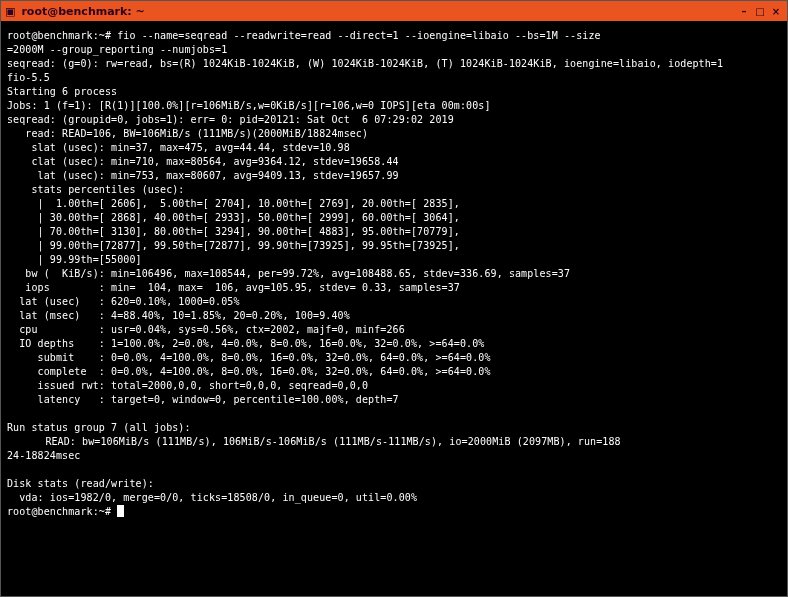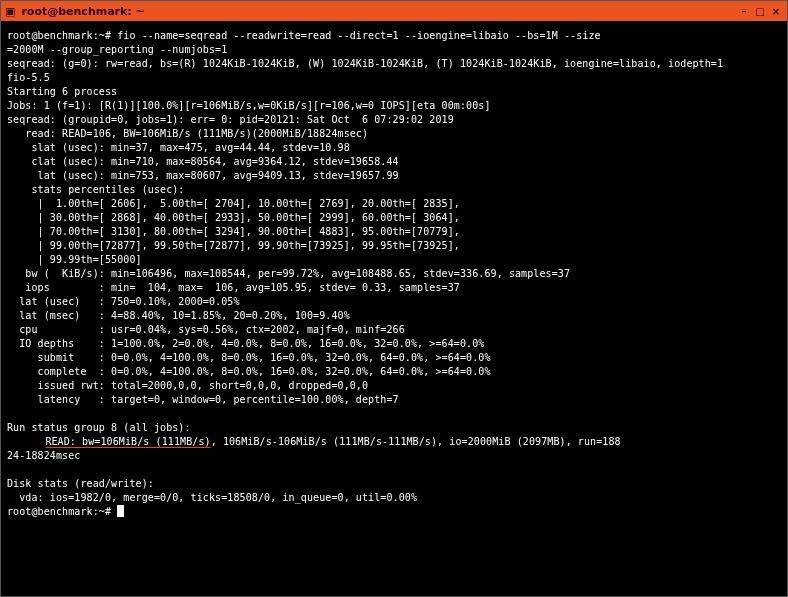--- a/index.html
+++ b/index.html
@@ -46,21 +46,20 @@
     color: #fff;
     font-size: 10px;
     line-height: 14px;
     padding: 8px 6px;
     white-space: pre;
     height: calc(100% - 20px);
     overflow: hidden;
     letter-spacing: 0.1px;
   }
   .underline-red {
-    text-decoration: underline;
     text-decoration-color: #ff3030;
     text-decoration-thickness: 1px;
     text-underline-offset: 2px;
     padding-left: 20px;
   }
   .cursor-block {
     display: inline-block;
     background: #fff;
     width: 7px;
     height: 12px;
@@ -94,29 +93,29 @@
 <span>    clat (usec): min=710, max=80564, avg=9364.12, stdev=19658.44</span>
 <span>     lat (usec): min=753, max=80607, avg=9409.13, stdev=19657.99</span>
 <span>    stats percentiles (usec):</span>
 <span>     |  1.00th=[ 2606],  5.00th=[ 2704], 10.00th=[ 2769], 20.00th=[ 2835],</span>
 <span>     | 30.00th=[ 2868], 40.00th=[ 2933], 50.00th=[ 2999], 60.00th=[ 3064],</span>
 <span>     | 70.00th=[ 3130], 80.00th=[ 3294], 90.00th=[ 4883], 95.00th=[70779],</span>
 <span>     | 99.00th=[72877], 99.50th=[72877], 99.90th=[73925], 99.95th=[73925],</span>
 <span>     | 99.99th=[55000]</span>
 <span>   bw (  KiB/s): min=106496, max=108544, per=99.72%, avg=108488.65, stdev=336.69, samples=37</span>
 <span>   iops        : min=  104, max=  106, avg=105.95, stdev= 0.33, samples=37</span>
-<span>  lat (usec)   : 750=0.10%, 2000=0.05%</span>
+<span>  lat (usec)   : 620=0.10%, 1000=0.05%</span>
 <span>  lat (msec)   : 4=88.40%, 10=1.85%, 20=0.20%, 100=9.40%</span>
 <span>  cpu          : usr=0.04%, sys=0.56%, ctx=2002, majf=0, minf=266</span>
 <span>  IO depths    : 1=100.0%, 2=0.0%, 4=0.0%, 8=0.0%, 16=0.0%, 32=0.0%, &gt;=64=0.0%</span>
 <span>     submit    : 0=0.0%, 4=100.0%, 8=0.0%, 16=0.0%, 32=0.0%, 64=0.0%, &gt;=64=0.0%</span>
 <span>     complete  : 0=0.0%, 4=100.0%, 8=0.0%, 16=0.0%, 32=0.0%, 64=0.0%, &gt;=64=0.0%</span>
-<span>     issued rwt: total=2000,0,0, short=0,0,0, dropped=0,0,0</span>
+<span>     issued rwt: total=2000,0,0, short=0,0,0, seqread=0,0,0</span>
 <span>     latency   : target=0, window=0, percentile=100.00%, depth=7</span>
 <span></span>
-<span>Run status group 8 (all jobs):</span>
+<span>Run status group 7 (all jobs):</span>
 <span>   <span class="underline-red">READ: bw=106MiB/s (111MB/s)</span>, 106MiB/s-106MiB/s (111MB/s-111MB/s), io=2000MiB (2097MB), run=188
 24-18824msec</span>
 <span></span>
 <span>Disk stats (read/write):</span>
 <span>  vda: ios=1982/0, merge=0/0, ticks=18508/0, in_queue=0, util=0.00%</span>
 <span>root@benchmark:~# </span><span class="cursor-block"></span></div>
 </div>
 
 </body></html>

